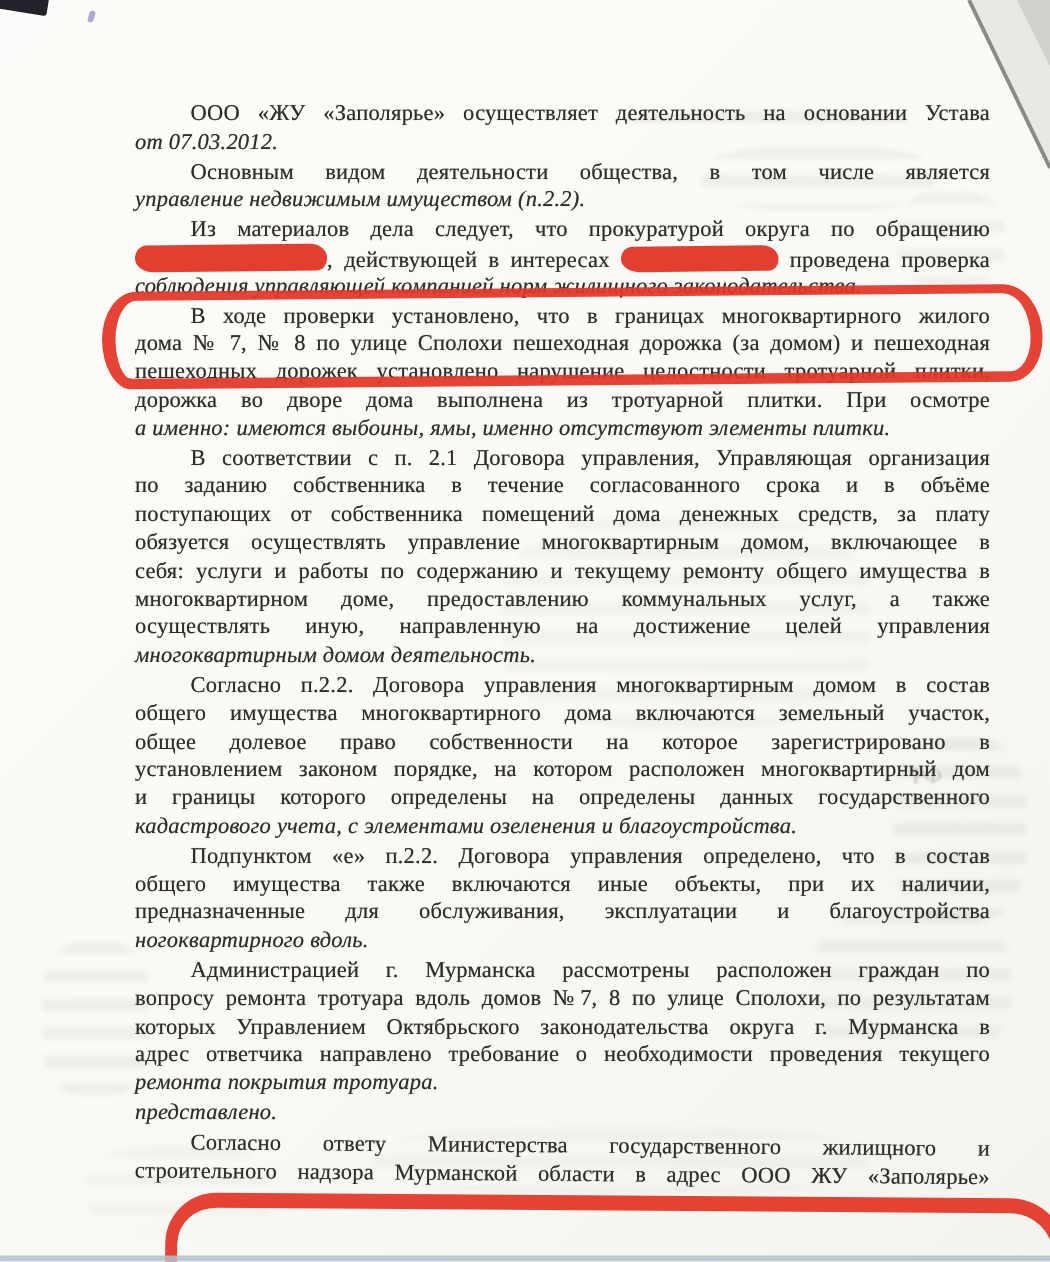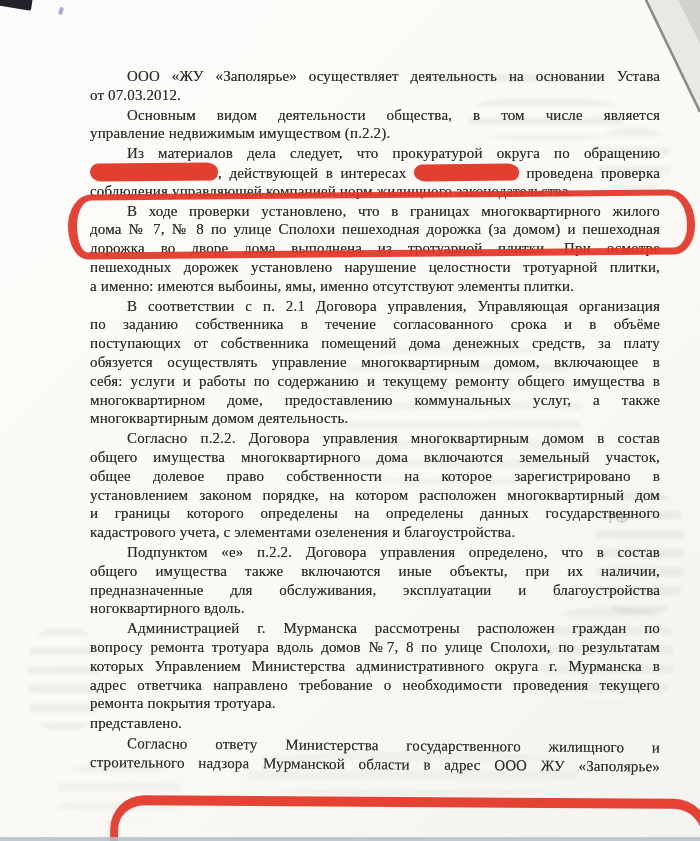--- a/index.html
+++ b/index.html
@@ -12,21 +12,21 @@
   #textblock{
     position:absolute;left:90px;top:67px;width:570px;
     font-size:15px;line-height:18.8px;color:#2f2d29;
     letter-spacing:.15px;
     text-shadow:0 0 .5px rgba(47,45,41,.65);
   }
   .para{margin:0 0 1px 0;}
   .para.tilt{transform:rotate(.45deg);transform-origin:0 50%;}
   .line{height:18.8px;overflow:visible;text-align:justify;text-align-last:justify;}
   .line.first{text-indent:37px;}
-  .line.lastline{text-align-last:auto;}
+  .line.lastline{text-align-last:auto;font-style:italic;}
   
   .redact{
     display:inline-block;height:16px;vertical-align:-3px;
     background:var(--pen,#e23526);opacity:.95;
     border-radius:9px 13px 8px 14px / 55% 60% 50% 60%;
     transform:rotate(-.6deg);
   }
   
   .pen-circle{position:absolute;border-style:solid;border-color:var(--pen,#e23526);opacity:.93;background:transparent;}
   #circle-disability{
@@ -82,51 +82,52 @@
       <div class="line lastline">управление недвижимым имуществом (п.2.2).</div>
     </div>
     <div class="para">
       <div class="line first">Из материалов дела следует, что прокуратурой округа по обращению</div>
       <div class="line"><span class="redact" style="width: 128px; height: 18px;"></span>, действующей в интересах <span class="redact" style="width: 105px; height: 17px;"></span> проведена проверка</div>
       <div class="line lastline">соблюдения управляющей компанией норм жилищного законодательства.</div>
     </div>
     <div class="para">
       <div class="line first">В ходе проверки установлено, что в границах многоквартирного жилого</div>
       <div class="line">дома № 7, № 8 по улице Сполохи пешеходная дорожка (за домом) и пешеходная</div>
+      <div class="line">пешеходных дорожек установлено нарушение целостности тротуарной плитки,</div>
       <div class="line">дорожка во дворе дома выполнена из тротуарной плитки. При осмотре</div>
-      <div class="line">пешеходных дорожек установлено нарушение целостности тротуарной плитки,</div>
       <div class="line lastline">а именно: имеются выбоины, ямы, именно отсутствуют элементы плитки.</div>
     </div>
     <div class="para">
       <div class="line first">В соответствии с п. 2.1 Договора управления, Управляющая организация</div>
       <div class="line">по заданию собственника в течение согласованного срока и в объёме</div>
       <div class="line">поступающих от собственника помещений дома денежных средств, за плату</div>
       <div class="line">обязуется осуществлять управление многоквартирным домом, включающее в</div>
       <div class="line">себя: услуги и работы по содержанию и текущему ремонту общего имущества в</div>
       <div class="line">многоквартирном доме, предоставлению коммунальных услуг, а также</div>
+      <div class="line">осуществлять иную, направленную на достижение целей управления</div>
       <div class="line lastline">многоквартирным домом деятельность.</div>
     </div>
     <div class="para">
       <div class="line first">Согласно п.2.2. Договора управления многоквартирным домом в состав</div>
       <div class="line">общего имущества многоквартирного дома включаются земельный участок,</div>
       <div class="line">общее долевое право собственности на которое зарегистрировано в</div>
       <div class="line">установлением законом порядке, на котором расположен многоквартирный дом</div>
       <div class="line">и границы которого определены на определены данных государственного</div>
       <div class="line lastline">кадастрового учета, с элементами озеленения и благоустройства.</div>
     </div>
     <div class="para">
       <div class="line first">Подпунктом «е» п.2.2. Договора управления определено, что в состав</div>
       <div class="line">общего имущества также включаются иные объекты, при их наличии,</div>
       <div class="line">предназначенные для обслуживания, эксплуатации и благоустройства</div>
       <div class="line lastline">ногоквартирного вдоль.</div>
     </div>
     <div class="para">
       <div class="line first">Администрацией г. Мурманска рассмотрены расположен граждан по</div>
       <div class="line">вопросу ремонта тротуара вдоль домов №7, 8 по улице Сполохи, по результатам</div>
-      <div class="line">которых Управлением Министерства административного округа г. Мурманска в</div>
+      <div class="line">которых Управлением Октябрьского законодательства округа г. Мурманска в</div>
       <div class="line">адрес ответчика направлено требование о необходимости проведения текущего</div>
       <div class="line lastline">ремонта покрытия тротуара.</div>
     </div>
     <div class="para">
       <div class="line lastline">представлено.</div>
     </div>
     <div class="para tilt">
       <div class="line first">Согласно ответу Министерства государственного жилищного и</div>
       <div class="line">строительного надзора Мурманской области в адрес ООО ЖУ «Заполярье»</div>
     </div>

